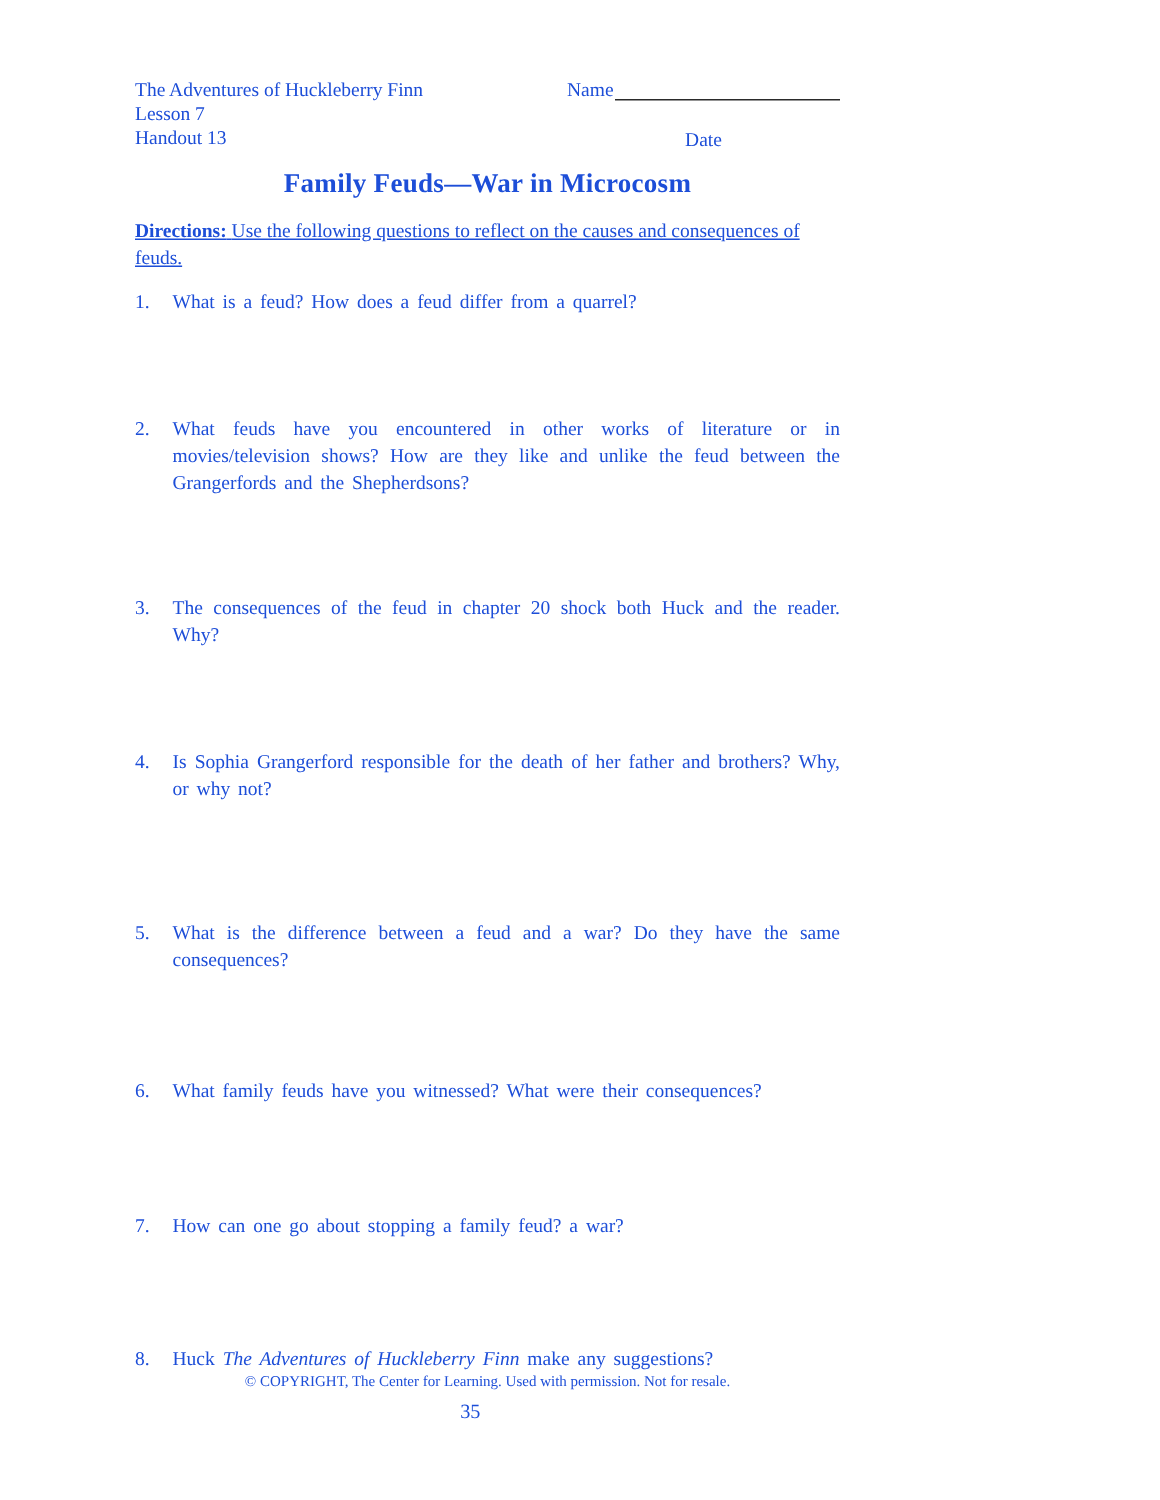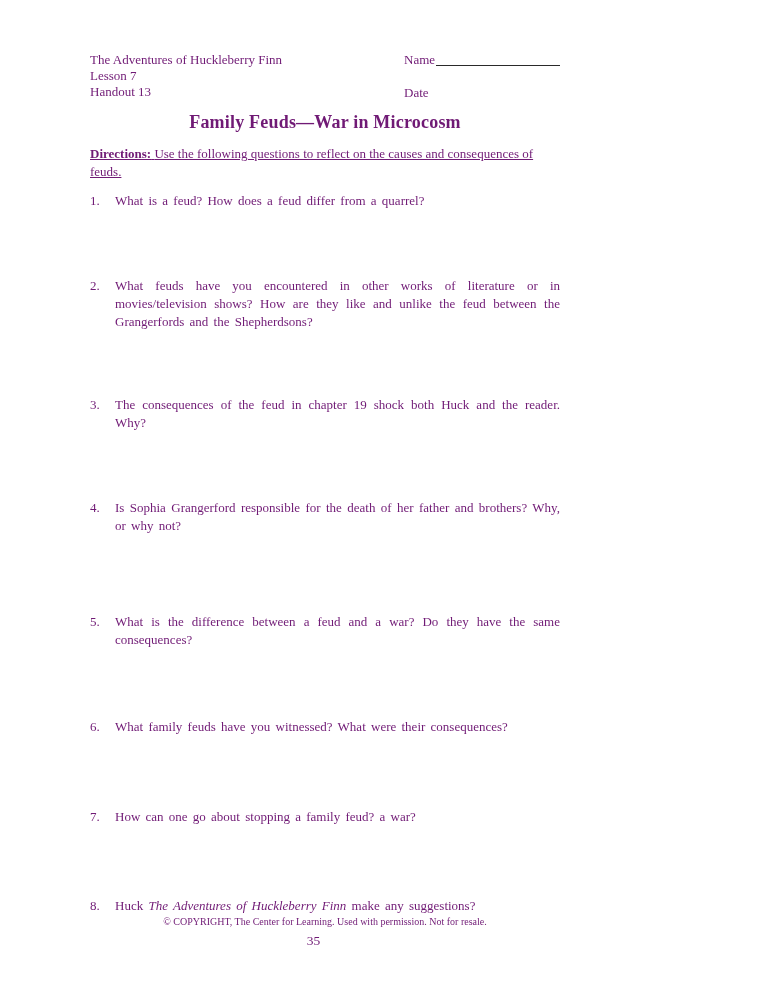--- a/index.html
+++ b/index.html
@@ -6,44 +6,43 @@
     margin: 0;
     padding: 0;
     background: #ffffff;
   }
   .page {
     position: relative;
     width: 626px;
     height: 1000px;
     box-sizing: border-box;
     background: #ffffff;
-    color: #701a75;
+    color: #1d4ed8;
     font-family: "Liberation Serif", "DejaVu Serif", serif;
     font-size: 13px;
     padding: 52px 66px 0 90px;
     overflow: hidden;
   }
   
   .header-row {
     display: flex;
     justify-content: space-between;
     align-items: flex-start;
   }
   .header-left div {
     line-height: 16px;
     white-space: nowrap;
   }
   .header-right {
     width: 182px;
   }
   .fill-row {
     display: flex;
-    align-items: flex-start;
+    align-items: center;
     line-height: 16px;
-    margin-left: 26px;
   }
   .fill-row .blank {
     flex: 1;
     border-bottom: 1px solid #2a2a2a;
     height: 13px;
     margin-left: 1px;
   }
   .fill-row + .fill-row {
     margin-top: 17px;
     flex-direction: column;
@@ -141,21 +140,21 @@
     <li style="margin-bottom:67px">
       <span class="q-num">1.</span>
       <span class="q-text">What is a feud? How does a feud differ from a quarrel?</span>
     </li>
     <li style="margin-bottom:65px">
       <span class="q-num">2.</span>
       <span class="q-text">What feuds have you encountered in other works of literature or in movies/television shows? How are they like and unlike the feud between the Grangerfords and the Shepherdsons?</span>
     </li>
     <li style="margin-bottom:67px">
       <span class="q-num">3.</span>
-      <span class="q-text">The consequences of the feud in chapter 19 shock both Huck and the reader. Why?</span>
+      <span class="q-text">The consequences of the feud in chapter 20 shock both Huck and the reader. Why?</span>
     </li>
     <li style="margin-bottom:78px">
       <span class="q-num">4.</span>
       <span class="q-text">Is Sophia Grangerford responsible for the death of her father and brothers? Why, or why not?</span>
     </li>
     <li style="margin-bottom:69px">
       <span class="q-num">5.</span>
       <span class="q-text">What is the difference between a feud and a war? Do they have the same consequences?</span>
     </li>
     <li style="margin-bottom:72px">

